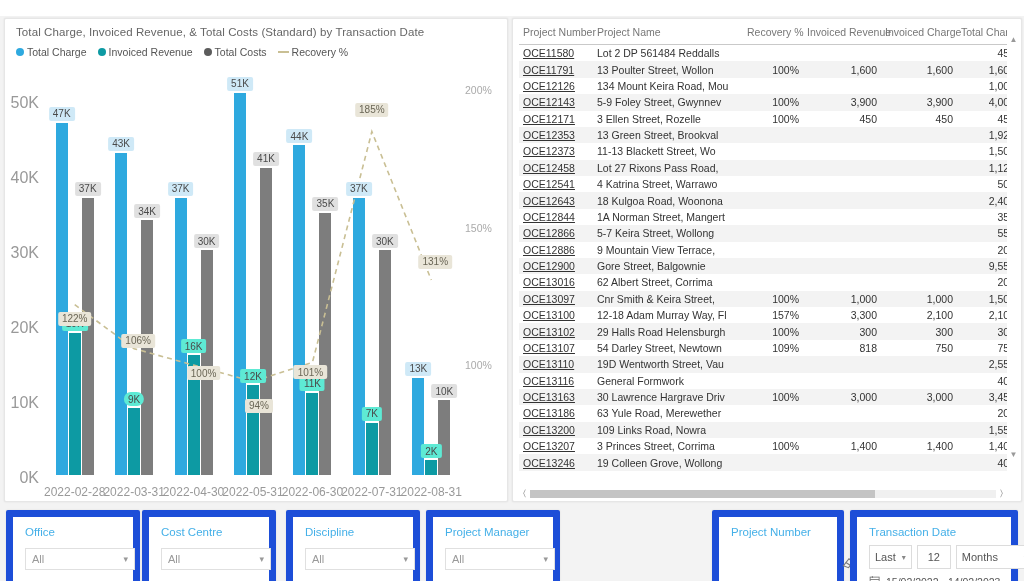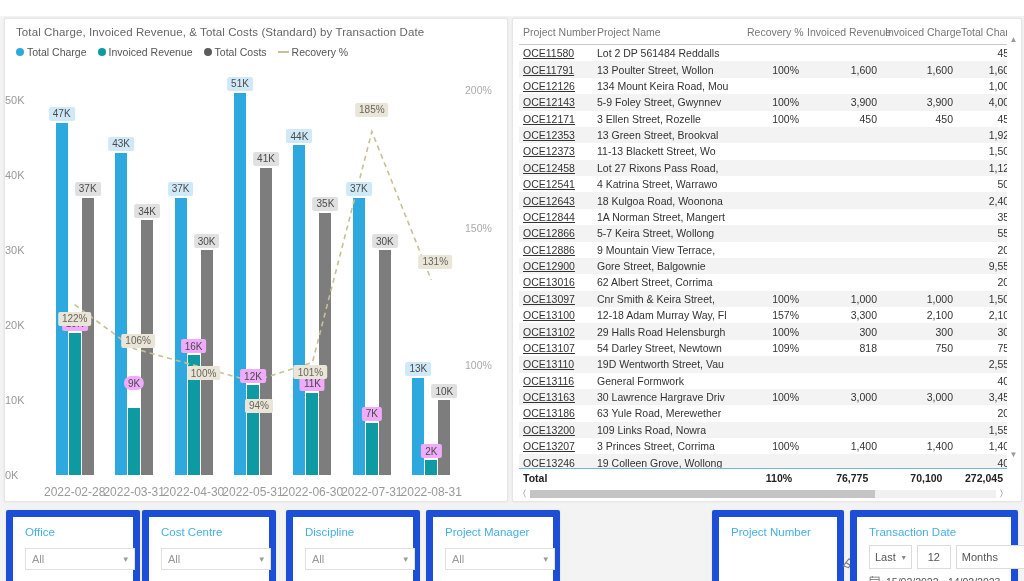--- a/index.html
+++ b/index.html
@@ -21,36 +21,36 @@
   .chart-title {
     position: absolute; left: 11px; top: 7px;
     font-size: 11.5px; color: #666; letter-spacing: .1px; white-space: nowrap;
   }
   .legend { position: absolute; left: 11px; top: 27px; display: flex; align-items: center; gap: 11px; }
   .legend-item { display: flex; align-items: center; gap: 3px; font-size: 10.5px; color: #555; white-space: nowrap; }
   .legend-dot { width: 8px; height: 8px; border-radius: 50%; display: inline-block; }
   .legend-line { width: 11px; height: 2px; display: inline-block; background: #c9bf94; }
 
   .plot { position: absolute; left: 0; top: 44px; width: 504px; height: 440px; }
-  .y-label { position: absolute; font-size: 11px; color: #999; width: 34px; }
+  .y-label { position: absolute; font-size: 16px; color: #999; text-align: right; width: 34px; }
   .y2-label { position: absolute; font-size: 10.5px; color: #aaa; width: 40px; text-align: left; }
   .x-label { position: absolute; font-size: 12px; color: #999; text-align: center; width: 66px; bottom: 4px; }
 
   .bars { position: absolute; left: 40px; top: 0; right: 48px; bottom: 28px; }
   .bar { position: absolute; bottom: 0; }
   .bar.tc  { background: #2EA9DF; }
   .bar.ir  { background: #0D9AA3; }
   .bar.cost{ background: #7D7D7D; }
 
   .dlabel {
     position: absolute; font-size: 10px; color: #555; padding: 1.5px 4px;
     border-radius: 2px; white-space: nowrap; transform: translateX(-50%);
   }
   .dlabel.tc   { background: #cfe9f7; color: #4a4a4a; }
-  .dlabel.ir   { background: #f0abfc; color: #4a4a4a; }
+  .dlabel.ir   { background: #5eead4; color: #4a4a4a; }
   .dlabel.cost { background: #e0e0e0; color: #4a4a4a; }
   .dlabel.pct  { background: #e9e5d8; color: #6a6656; }
 
   .linelayer { position: absolute; left: 40px; top: 0; right: 48px; bottom: 28px; }
 
   
   .table-card {
     position: absolute; left: 512px; top: 2px; width: 510px; height: 484px;
     background: #fff; border: 1px solid #e6e6e6; border-radius: 2px;
     box-shadow: 0 0 2px rgba(0,0,0,.10); overflow: hidden;
@@ -181,21 +181,21 @@
           <div class="bar cost" style="left: 393.286px; width: 12px; height: 74.9091px;"></div>
         </div>
       <svg class="linelayer" id="linelayer" viewBox="0 0 416 412" preserveAspectRatio="none">
           <polyline points="29.714285714285715,241.70666666666668 89.14285714285714,285.6533333333333 148.57142857142858,302.1333333333333 208,318.61333333333334 267.42857142857144,299.38666666666666 326.8571428571429,68.66666666666663 386.2857142857143,216.98666666666668" fill="none" stroke="#c9bf94" stroke-width="1.6" stroke-dasharray="5,4"></polyline>
         </svg>
       <div id="labels-layer" style="position:absolute;left:40px;top:0;right:48px;bottom:28px;pointer-events:none;">
           <div class="dlabel tc" style="left: 16.7143px; top: 43.9273px;">47K</div>
           <div class="dlabel ir" style="left: 29.7143px; top: 253.673px;">19K</div>
           <div class="dlabel cost" style="left: 42.7143px; top: 118.836px;">37K</div>
           <div class="dlabel tc" style="left: 76.1429px; top: 73.8909px;">43K</div>
-          <div class="dlabel ir" style="left: 89.1429px; top: 313px; border-radius: 7px;">9K</div>
+          <div class="dlabel ir" style="left: 89.1429px; top: 329px; border-radius: 7px;">9K</div>
           <div class="dlabel cost" style="left: 102.143px; top: 141.309px;">34K</div>
           <div class="dlabel tc" style="left: 135.571px; top: 118.836px;">37K</div>
           <div class="dlabel ir" style="left: 148.571px; top: 276.145px;">16K</div>
           <div class="dlabel cost" style="left: 161.571px; top: 171.273px;">30K</div>
           <div class="dlabel tc" style="left: 195px; top: 13.9636px;">51K</div>
           <div class="dlabel ir" style="left: 208px; top: 306.109px;">12K</div>
           <div class="dlabel cost" style="left: 221px; top: 88.8727px;">41K</div>
           <div class="dlabel tc" style="left: 254.429px; top: 66.4px;">44K</div>
           <div class="dlabel ir" style="left: 267.429px; top: 313.6px;">11K</div>
           <div class="dlabel cost" style="left: 280.429px; top: 133.818px;">35K</div>
@@ -461,28 +461,20 @@
               <td class="l">Tower assessment BOC Gass</td>
               <td class=""></td>
               <td class=""></td>
               <td class=""></td>
               <td class="">1,050</td>
             </tr>
           </tbody>
       </table>
     </div>
 
-    <div class="total-row">
-      <div style="width:74px;padding-left:4px;">Total</div>
-      <div class="c" style="width:150px;"></div>
-      <div class="c" style="width:60px;">110%</div>
-      <div class="c" style="width:78px;">76,775</div>
-      <div class="c" style="width:76px;">70,100</div>
-      <div class="c" style="width:62px;">272,045</div>
-    </div>
 
     <div class="hscroll">
       <div class="hs-arrow">〈</div>
       <div class="hs-track">
         <div class="hs-thumb"></div>
       </div>
       <div class="hs-arrow">〉</div>
     </div>
 
     <div class="vscroll">

